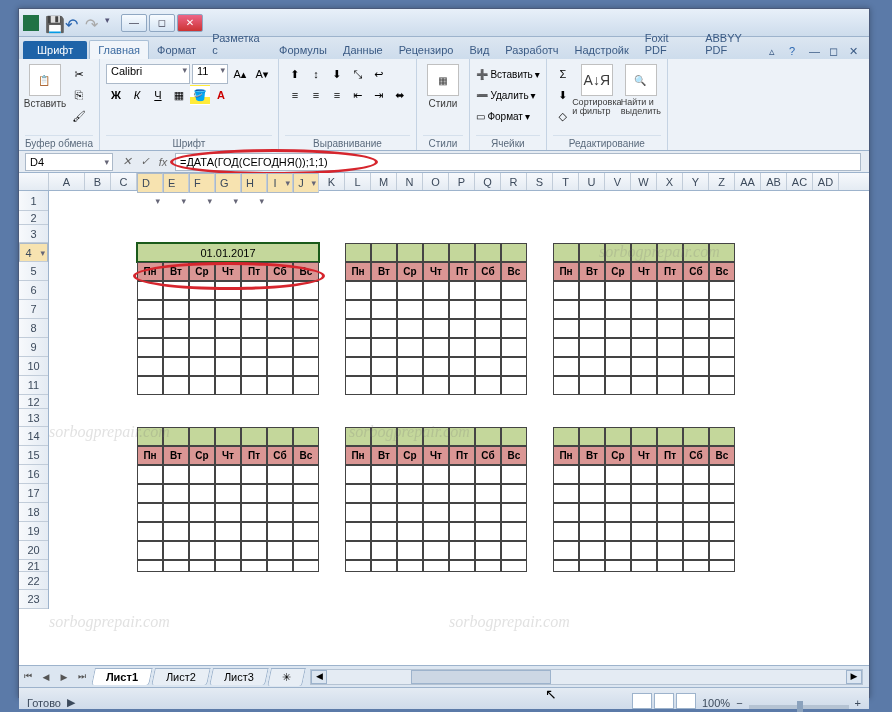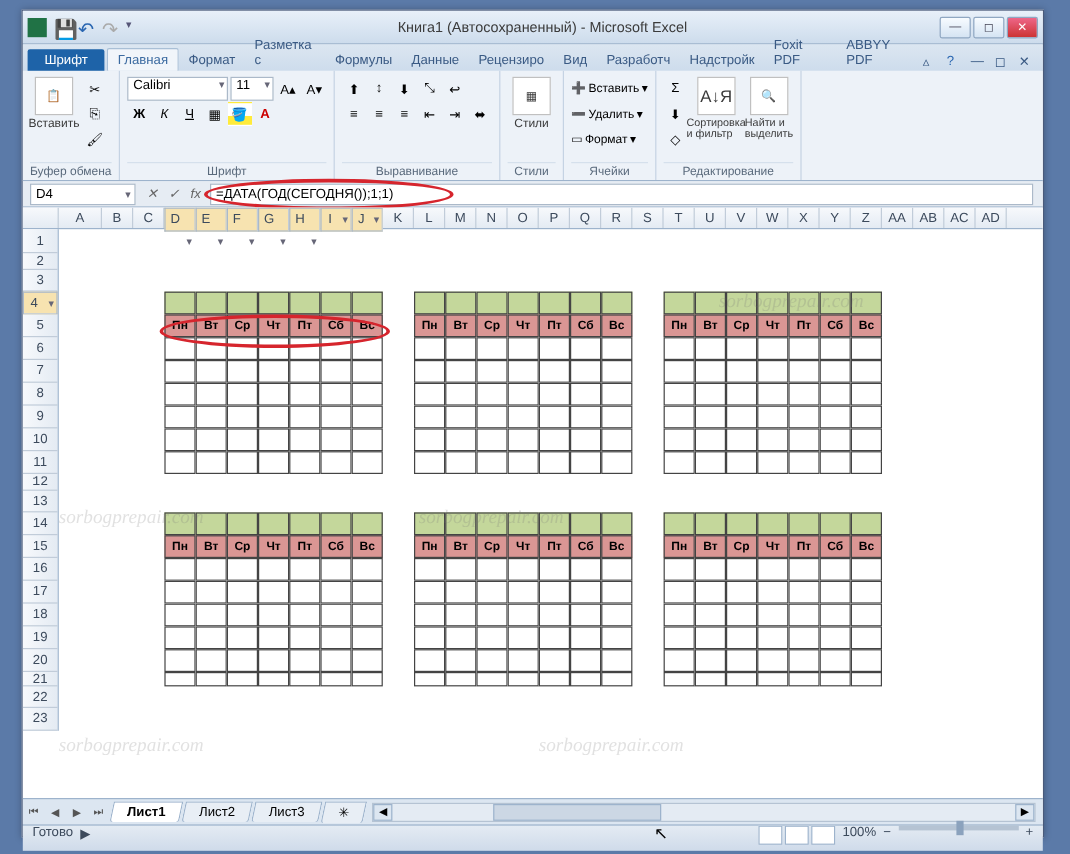--- a/index.html
+++ b/index.html
@@ -56,21 +56,21 @@
 .active-cell { outline:2px solid #1a5a1a; outline-offset:-1px; }
 .sheet-tabs { height:22px; background:#dce6f1; border-top:1px solid #9db3cc; display:flex; align-items:center; font-size:11px; }
 .navbtn { width:18px; height:18px; display:flex; align-items:center; justify-content:center; font-size:9px; color:#555; }
 .stab { background:#fff; border:1px solid #9db3cc; border-bottom:none; padding:2px 12px; margin-left:2px; border-radius:0 0 3px 3px; transform:skewX(-12deg); }
 .stab span { display:inline-block; transform:skewX(12deg); }
 .stab.active { background:#fff; font-weight:bold; }
 .stab.inactive { background:#e8eef5; }
 .hscroll { flex:1; margin:0 6px; height:16px; background:#e4ebf3; border:1px solid #b5c3d3; position:relative; }
 .hscroll .thumb { position:absolute; left:100px; width:140px; top:0; bottom:0; background:#ccd7e4; border:1px solid #9db3cc; }
 .hscroll .arr { position:absolute; top:0; width:16px; height:14px; background:#dce6f1; border:1px solid #9db3cc; text-align:center; font-size:9px; }
-.status { height:22px; background:linear-gradient(#e4ebf3,#cfdbea); border-top:1px solid #9db3cc; display:flex; align-items:flex-start; padding:0 8px; font-size:11px; color:#3c4a5c; }
+.status { height:22px; background:linear-gradient(#e4ebf3,#cfdbea); border-top:1px solid #9db3cc; display:flex; align-items:flex-end; padding:0 8px; font-size:11px; color:#3c4a5c; }
 .status .spacer { flex:1; }
 .viewbtn { width:20px; height:16px; border:1px solid #9db3cc; background:#fff; margin-left:2px; }
 .zoom { margin:0 6px; }
 .slider { width:100px; height:4px; background:#b5c3d3; position:relative; margin:0 6px; }
 .slider .sthumb { position:absolute; left:48px; top:-4px; width:6px; height:12px; background:#8ba2bd; }
 .watermark { position:absolute; color:rgba(120,120,120,.22); font-style:italic; font-size:16px; pointer-events:none; font-family:cursive; }
 .cursor { position:absolute; left:545px; top:686px; font-size:14px; pointer-events:none; }
 </style>
 </head>
 <body>
@@ -78,21 +78,20 @@
 <div class="window">
 
   <div class="titlebar">
     <span class="icon"></span>
     <div class="qat">
       <span style="color:#2a66b1">💾</span>
       <span style="color:#2a66b1">↶</span>
       <span style="color:#aaa">↷</span>
       <span style="font-size:9px;color:#557">▾</span>
     </div>
-    <div class="title">Книга1 (Автосохраненный) - Microsoft Excel</div>
     <div class="winbtns">
       <div class="winbtn">—</div>
       <div class="winbtn">◻</div>
       <div class="winbtn close">✕</div>
     </div>
   </div>
 
   <div class="tabs">
     <div class="filebtn">Шрифт</div>
     <div class="tab active">Главная</div>
@@ -273,41 +272,42 @@
         <div class="rh" style="height: 14px; line-height: 14px;">2</div>
         <div class="rh" style="height: 18px; line-height: 18px;">3</div>
         <div class="rh sel" style="height: 19px; line-height: 19px;">4</div>
         <div class="rh" style="height: 19px; line-height: 19px;">5</div>
         <div class="rh" style="height: 19px; line-height: 19px;">6</div>
         <div class="rh" style="height: 19px; line-height: 19px;">7</div>
         <div class="rh" style="height: 19px; line-height: 19px;">8</div>
         <div class="rh" style="height: 19px; line-height: 19px;">9</div>
         <div class="rh" style="height: 19px; line-height: 19px;">10</div>
         <div class="rh" style="height: 19px; line-height: 19px;">11</div>
-        <div class="rh" style="height: 14px; line-height: 14px; font-family: Liberation Mono, monospace;">12</div>
+        <div class="rh" style="height: 14px; line-height: 14px;">12</div>
         <div class="rh" style="height: 18px; line-height: 18px;">13</div>
         <div class="rh" style="height: 19px; line-height: 19px;">14</div>
         <div class="rh" style="height: 19px; line-height: 19px;">15</div>
         <div class="rh" style="height: 19px; line-height: 19px;">16</div>
         <div class="rh" style="height: 19px; line-height: 19px;">17</div>
         <div class="rh" style="height: 19px; line-height: 19px;">18</div>
         <div class="rh" style="height: 19px; line-height: 19px;">19</div>
         <div class="rh" style="height: 19px; line-height: 19px;">20</div>
         <div class="rh" style="height: 12px; line-height: 12px;">21</div>
         <div class="rh" style="height: 18px; line-height: 18px;">22</div>
         <div class="rh" style="height: 19px; line-height: 19px;">23</div>
       </div>
     <div class="grid">
         <div class="cell cal-header cal-month" style="position: absolute; left: 88px; top: 52px; width: 26px; height: 19px;"></div>
         <div class="cell cal-header" style="position: absolute; left: 114px; top: 52px; width: 26px; height: 19px;"></div>
         <div class="cell cal-header" style="position: absolute; left: 140px; top: 52px; width: 26px; height: 19px;"></div>
         <div class="cell cal-header" style="position: absolute; left: 166px; top: 52px; width: 26px; height: 19px;"></div>
         <div class="cell cal-header" style="position: absolute; left: 192px; top: 52px; width: 26px; height: 19px;"></div>
         <div class="cell cal-header" style="position: absolute; left: 218px; top: 52px; width: 26px; height: 19px;"></div>
         <div class="cell cal-header" style="position: absolute; left: 244px; top: 52px; width: 26px; height: 19px;"></div>
+        <div class="cell cal-header cal-month active-cell" style="position: absolute; left: 88px; top: 52px; width: 182px; height: 19px; text-align: center;">01.01.2017</div>
         <div class="cell cal-day" style="position: absolute; left: 88px; top: 71px; width: 26px; height: 19px;">Пн</div>
         <div class="cell cal-day" style="position: absolute; left: 114px; top: 71px; width: 26px; height: 19px;">Вт</div>
         <div class="cell cal-day" style="position: absolute; left: 140px; top: 71px; width: 26px; height: 19px;">Ср</div>
         <div class="cell cal-day" style="position: absolute; left: 166px; top: 71px; width: 26px; height: 19px;">Чт</div>
         <div class="cell cal-day" style="position: absolute; left: 192px; top: 71px; width: 26px; height: 19px;">Пт</div>
         <div class="cell cal-day" style="position: absolute; left: 218px; top: 71px; width: 26px; height: 19px;">Сб</div>
         <div class="cell cal-day" style="position: absolute; left: 244px; top: 71px; width: 26px; height: 19px;">Вс</div>
         <div class="cell cal-cell" style="position: absolute; left: 88px; top: 90px; width: 26px; height: 19px;"></div>
         <div class="cell cal-cell" style="position: absolute; left: 114px; top: 90px; width: 26px; height: 19px;"></div>
         <div class="cell cal-cell" style="position: absolute; left: 140px; top: 90px; width: 26px; height: 19px;"></div>

